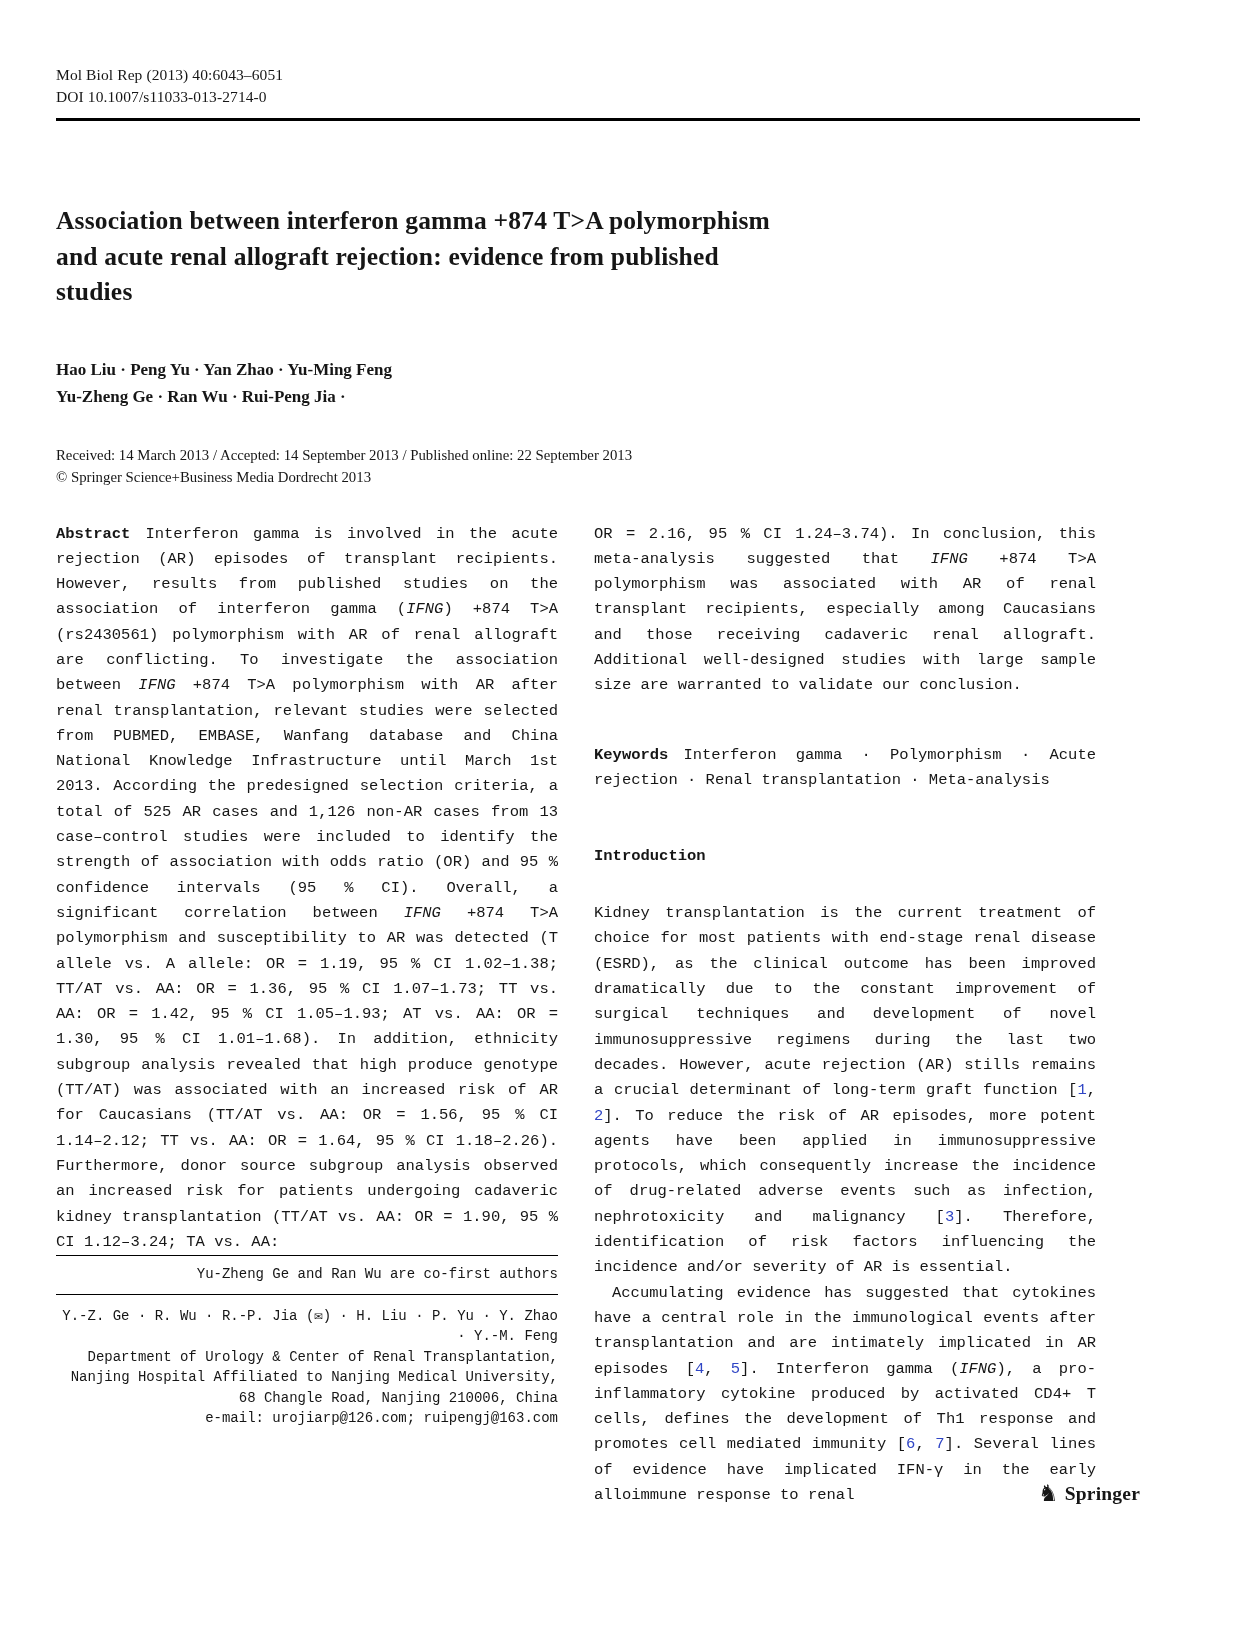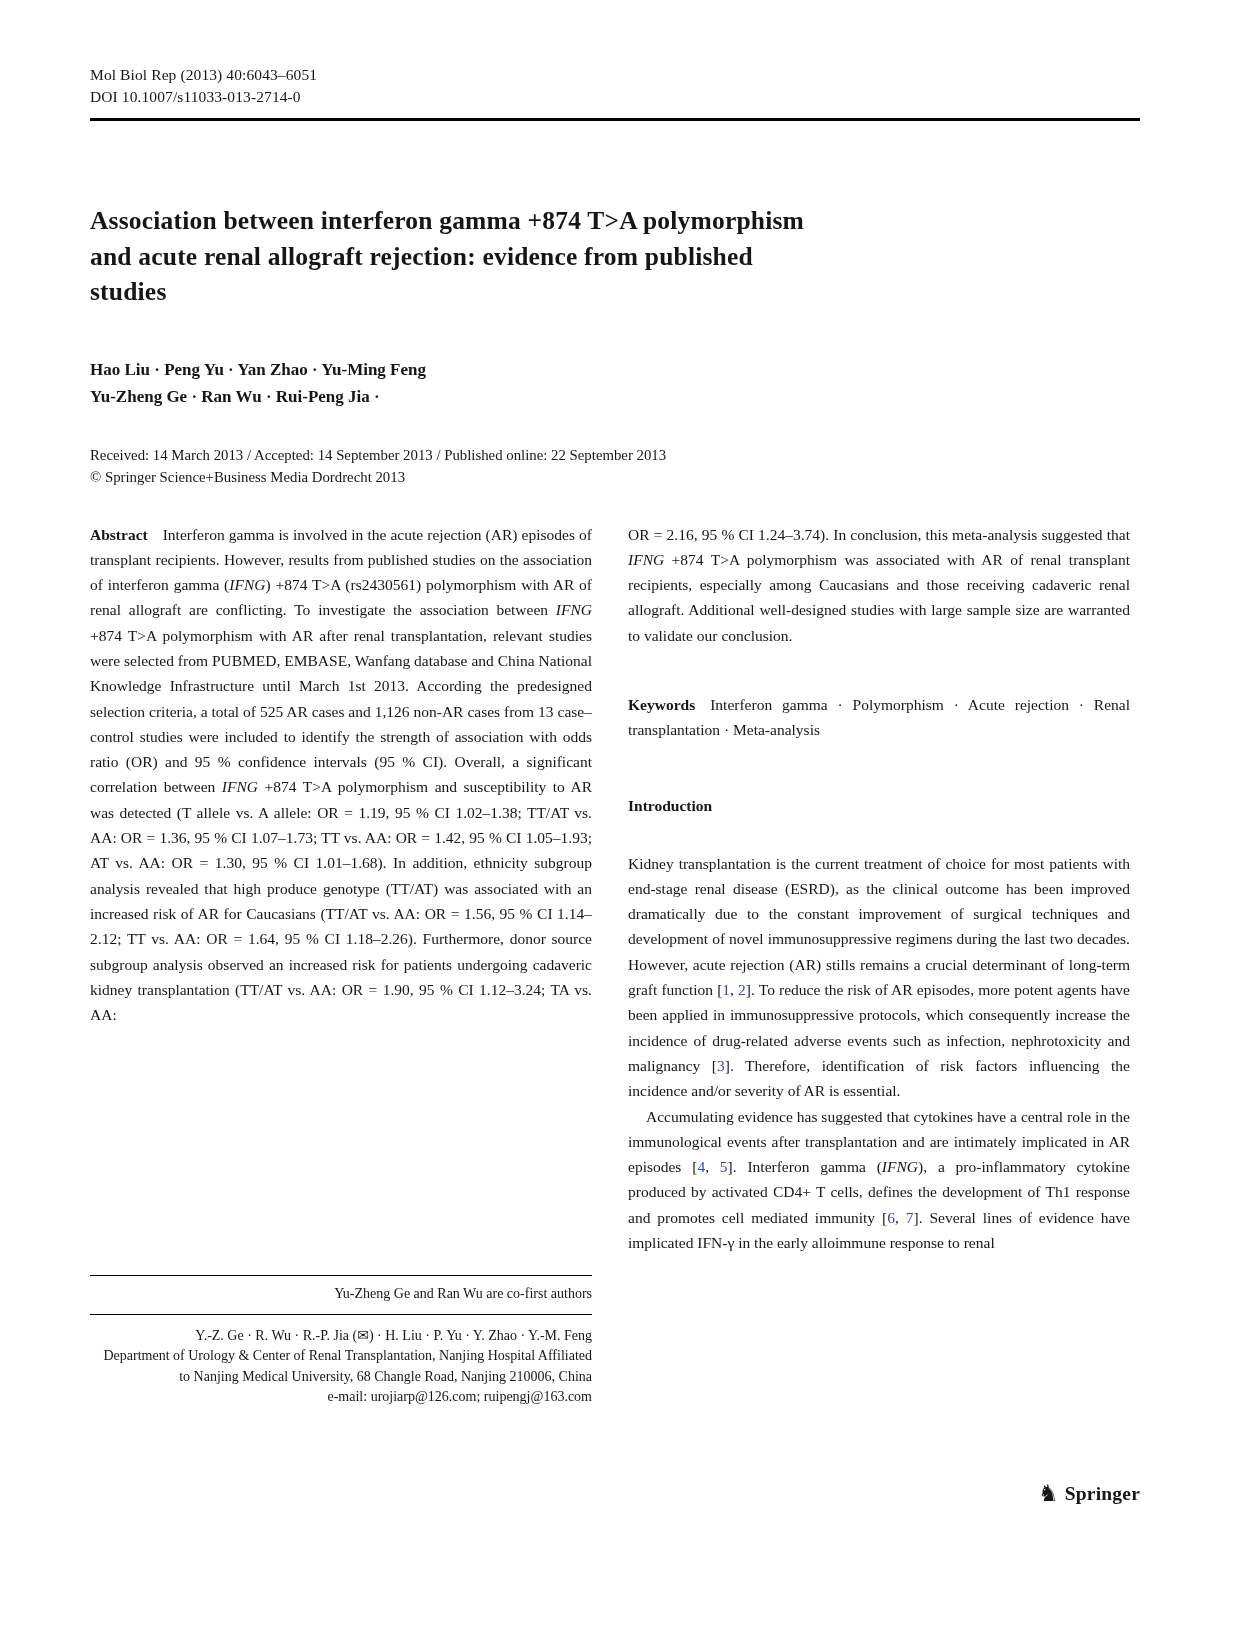--- a/index.html
+++ b/index.html
@@ -7,32 +7,32 @@
   body {
     width:1241px;
     font-family:"Liberation Serif", serif;
     color:#161616;
     -webkit-font-smoothing:antialiased;
   }
   .page {
     position:relative;
     width:1241px;
     height:1648px;
-    padding:64px 101px 0 90px;
+    padding:64px 101px 0 56px;
     background:#ffffff;
     overflow:hidden;
   }
   .jref { font-size:15.5px; line-height:22px; letter-spacing:0.1px; }
   .header-rule { height:3px; background:#000; margin-top:10px; }
   .title { font-size:25.5px; font-weight:bold; line-height:35.5px; margin-top:82px; letter-spacing:0.2px; }
   .authors { margin-top:46px; font-size:17px; font-weight:bold; line-height:27px; }
   .dates { margin-top:34px; font-size:14.8px; line-height:22px; }
   .copyright { font-size:14.8px; line-height:22px; }
 
-  .columns { display:flex; gap:36px; margin-top:34px; height:886px; }
+  .columns { display:flex; gap:36px; margin-top:34px; height:886px;font-family:Liberation Mono, monospace; }
   .col { width:502px; }
   .col-left { display:flex; flex-direction:column; }
 
   .body-text { font-size:15.5px; line-height:25.3px; text-align:justify; }
   .b { font-weight:bold; }
   .hgap { display:inline-block; width:15px; }
   .indent { text-indent:18px; }
 
   .keywords { margin-top:44px; }
   .section-heading { font-size:15.5px; font-weight:bold; margin-top:54px; margin-bottom:36px; }

